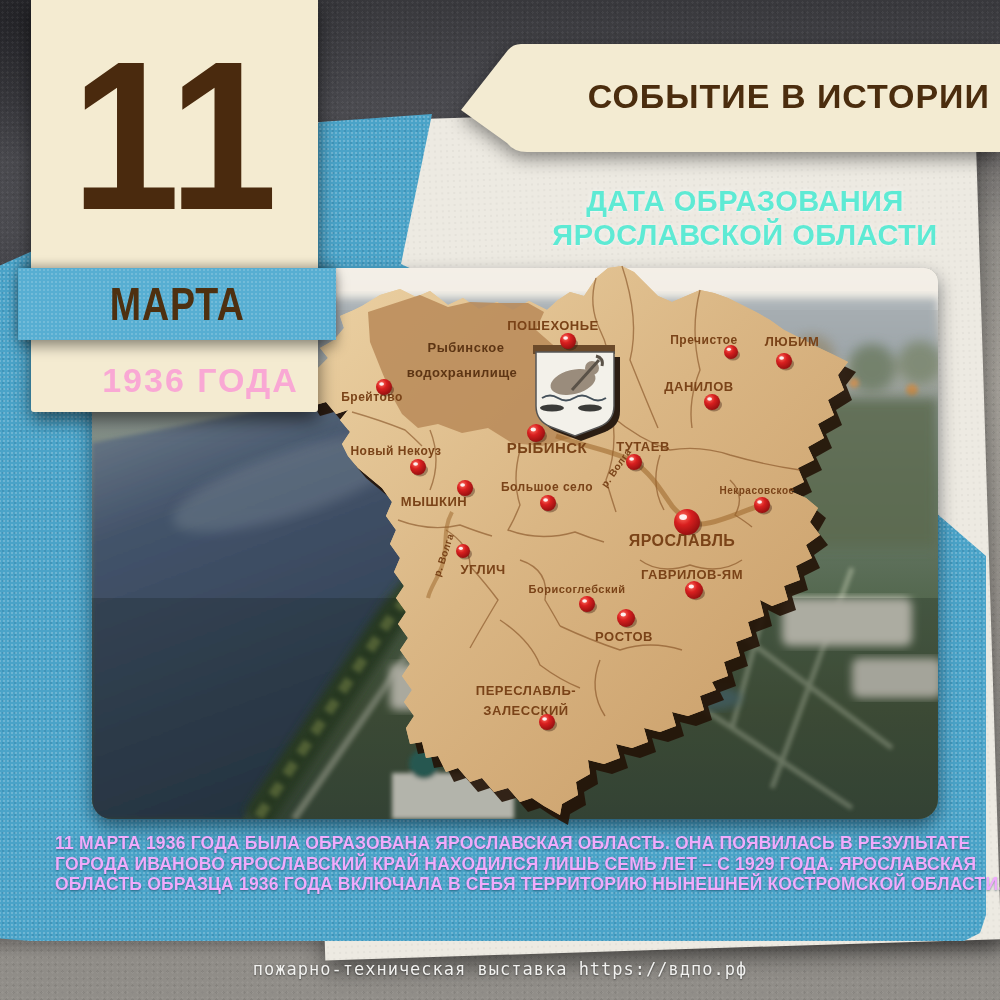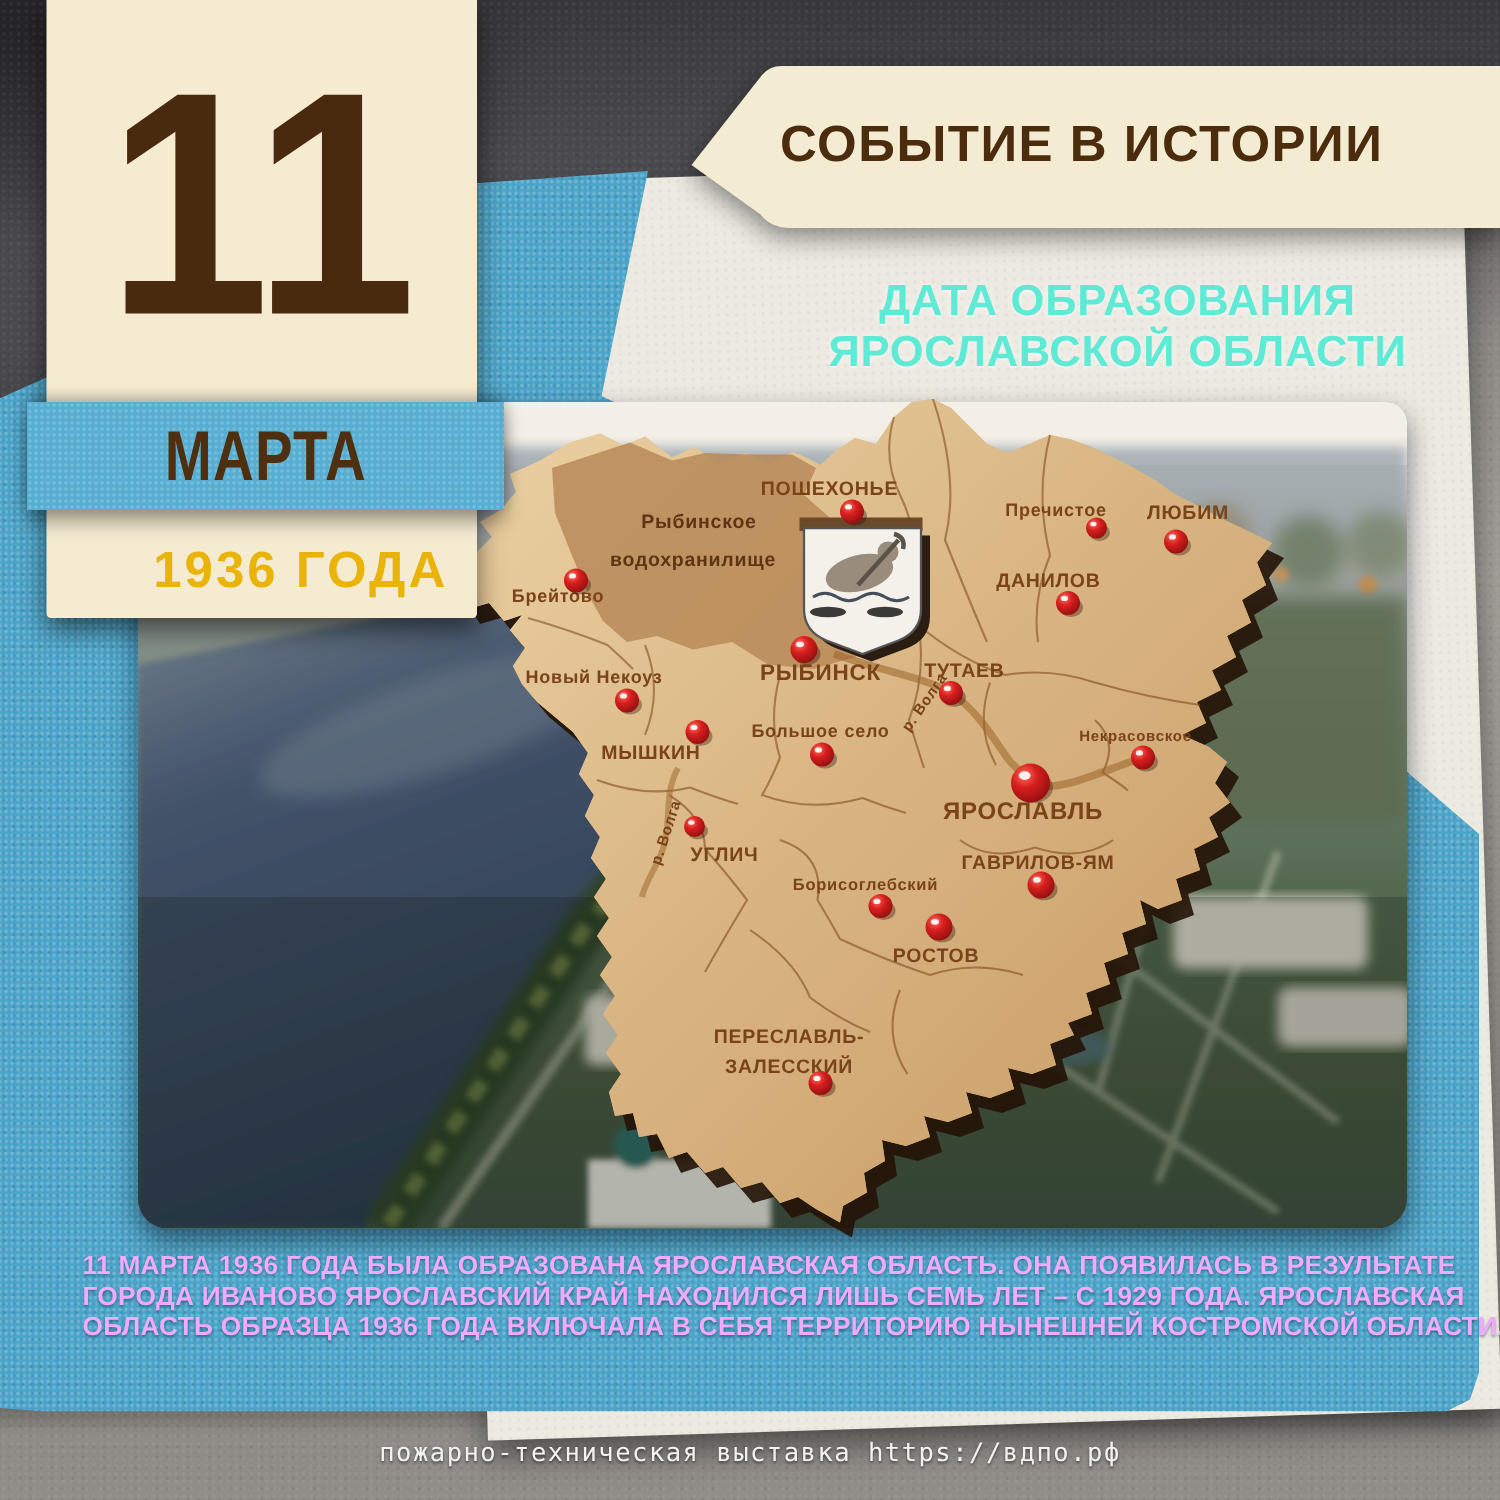--- a/index.html
+++ b/index.html
@@ -57,28 +57,28 @@
   .cal-day{position:absolute;left:31px;top:28px;width:287px;height:215px;z-index:6;
     font-size:212px;line-height:215px;font-weight:bold;color:#4a2a0e;text-align:center;
     transform:scaleX(.92);}
   .month-banner{position:absolute;left:18px;top:268px;width:318px;height:72px;z-index:7;
     background:#57aed2;box-shadow:0 -4px 8px rgba(0,0,0,.22),0 7px 12px rgba(0,0,0,.38);
     background-image:radial-gradient(rgba(255,255,255,.16) 1px,transparent 1.3px);
     background-size:4px 4px;text-align:center;}
   .month-banner span{display:inline-block;font-size:47px;line-height:72px;font-weight:bold;
     color:#4e3010;transform:scaleX(.80);letter-spacing:1px;}
   .cal-year{position:absolute;left:31px;top:356px;width:339px;height:48px;z-index:6;
-    font-size:34px;line-height:48px;font-weight:bold;color:#eab308;text-align:center;
+    font-size:34px;line-height:48px;font-weight:bold;color:#f9a8d4;text-align:center;
     letter-spacing:2px;}
 
   
   .ribbon-svg{position:absolute;left:440px;top:30px;width:560px;height:135px;z-index:5;
     filter:drop-shadow(0 6px 9px rgba(0,0,0,.45));}
   .ribbon-label{position:absolute;left:520px;top:72px;width:470px;height:48px;z-index:6;
-    font-size:34px;line-height:48px;font-weight:bold;color:#4b2d0e;text-align:left;
+    font-size:34px;line-height:48px;font-weight:bold;color:#4b2d0e;text-align:right;
     letter-spacing:1px;}
 
   
   .heading{position:absolute;left:540px;top:184px;width:410px;z-index:5;text-align:center;
     color:#5eead4;font-weight:bold;
     text-shadow:0 0 6px rgba(255,255,255,.55),0 1px 0 rgba(255,255,255,.35);}
   .heading .h1l{font-size:29px;line-height:34px;letter-spacing:.5px;}
 
   
   .body-text{position:absolute;left:55px;top:833px;width:890px;z-index:5;text-align:center;}

